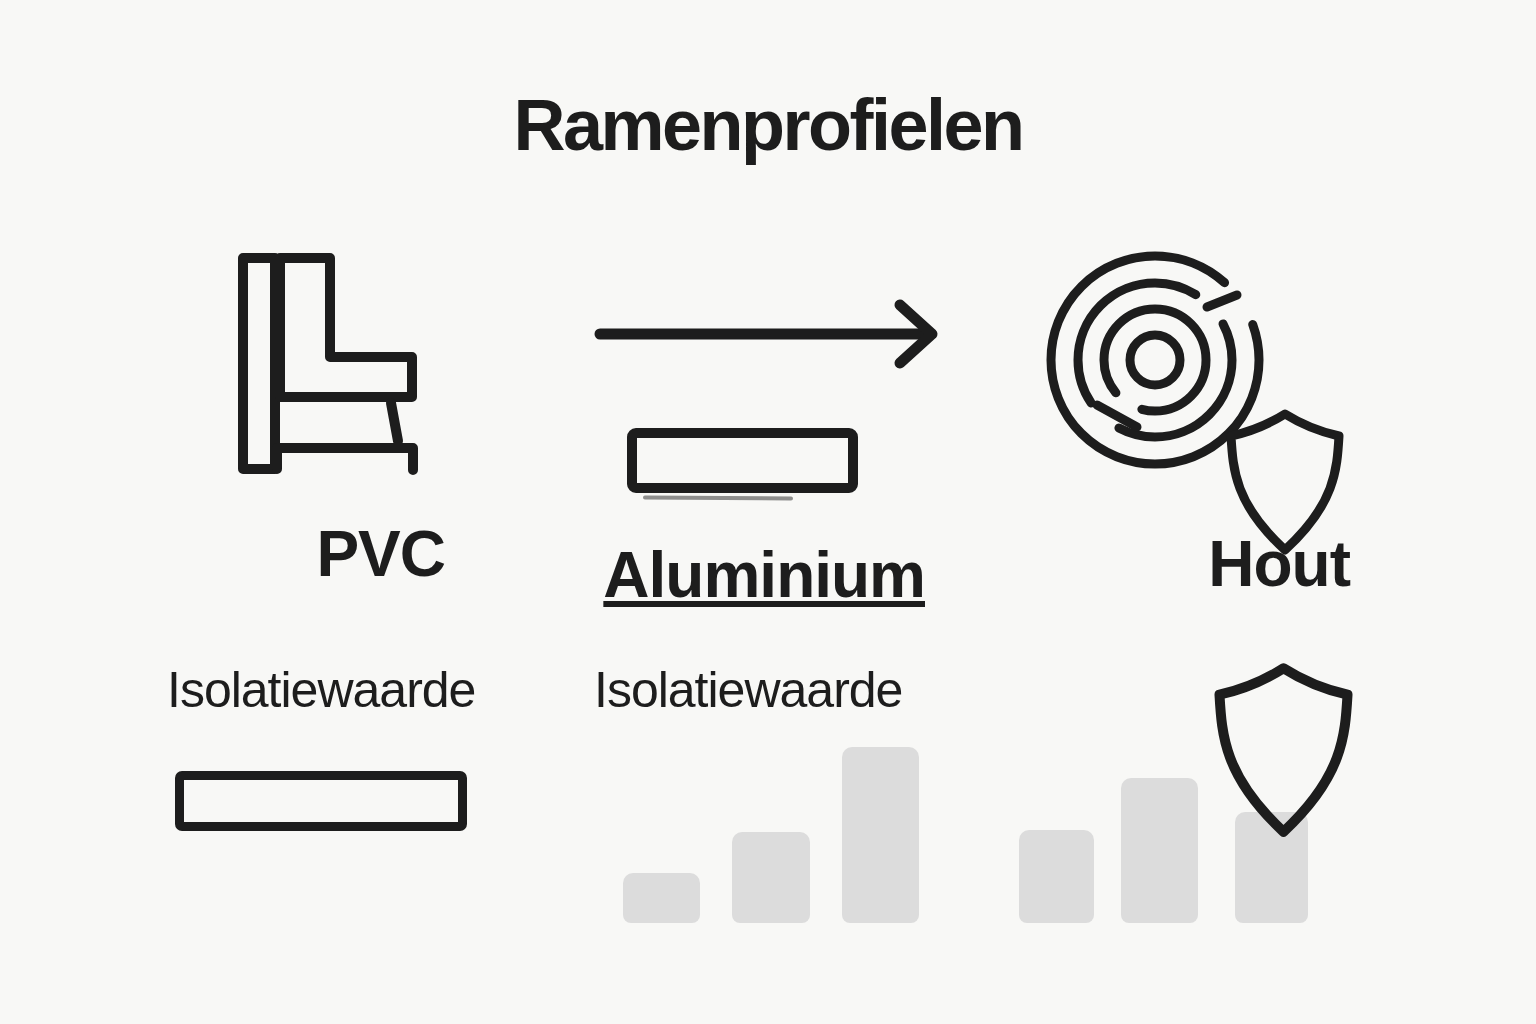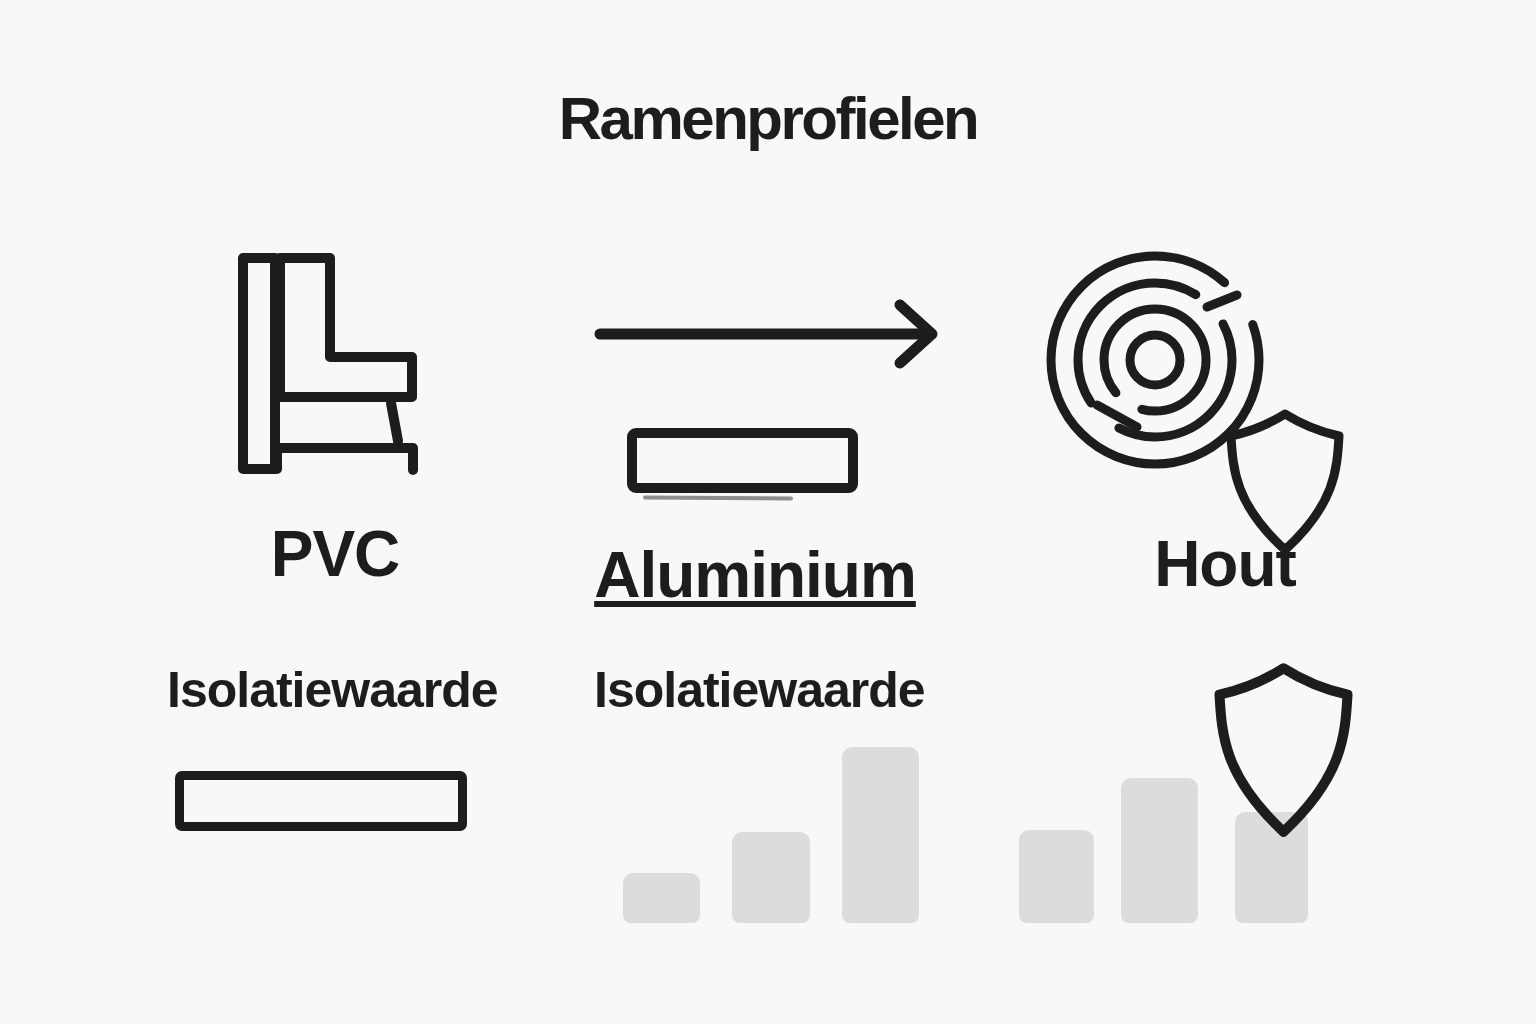--- a/index.html
+++ b/index.html
@@ -5,27 +5,27 @@
   html,body{margin:0;padding:0;}
   body{
     width:1536px;height:1024px;position:relative;overflow:hidden;
     background:var(--background,#f8f8f6);
     font-family:"Liberation Sans",sans-serif;
     color:var(--ink,#1d1d1d);
   }
   .abs{position:absolute;}
   #title{
     left:0;right:0;top:84px;text-align:center;
-    font-size:60px;font-weight:bold;letter-spacing:-2.5px;color:var(--ink,#1d1d1d);
+    font-size:72px;font-weight:bold;letter-spacing:-2.5px;color:var(--ink,#1d1d1d);
   }
   .material-label{
-    font-size:64px;font-weight:bold;letter-spacing:-1px;text-align:center;color:var(--ink,#1d1d1d);
+    font-size:64px;font-weight:bold;letter-spacing:-1px;text-align:right;color:var(--ink,#1d1d1d);
   }
   .iso-label{
-    font-size:50px;font-weight:bold;letter-spacing:-1px;color:var(--ink,#1d1d1d);
+    font-size:50px;font-weight:normal;letter-spacing:-1px;color:var(--ink,#1d1d1d);
   }
   .outline-bar{
     box-sizing:border-box;border:9px solid var(--ink,#1d1d1d);border-radius:7px;background:transparent;
   }
   .gbar{
     position:absolute;bottom:101px;background:var(--bar,#dcdcdc);
     border-radius:10px 10px 8px 8px;z-index:1;
   }
   svg{display:block;color:var(--ink,#1d1d1d);}
   .ink-stroke{stroke:currentColor;fill:none;stroke-linecap:round;stroke-linejoin:round;}

